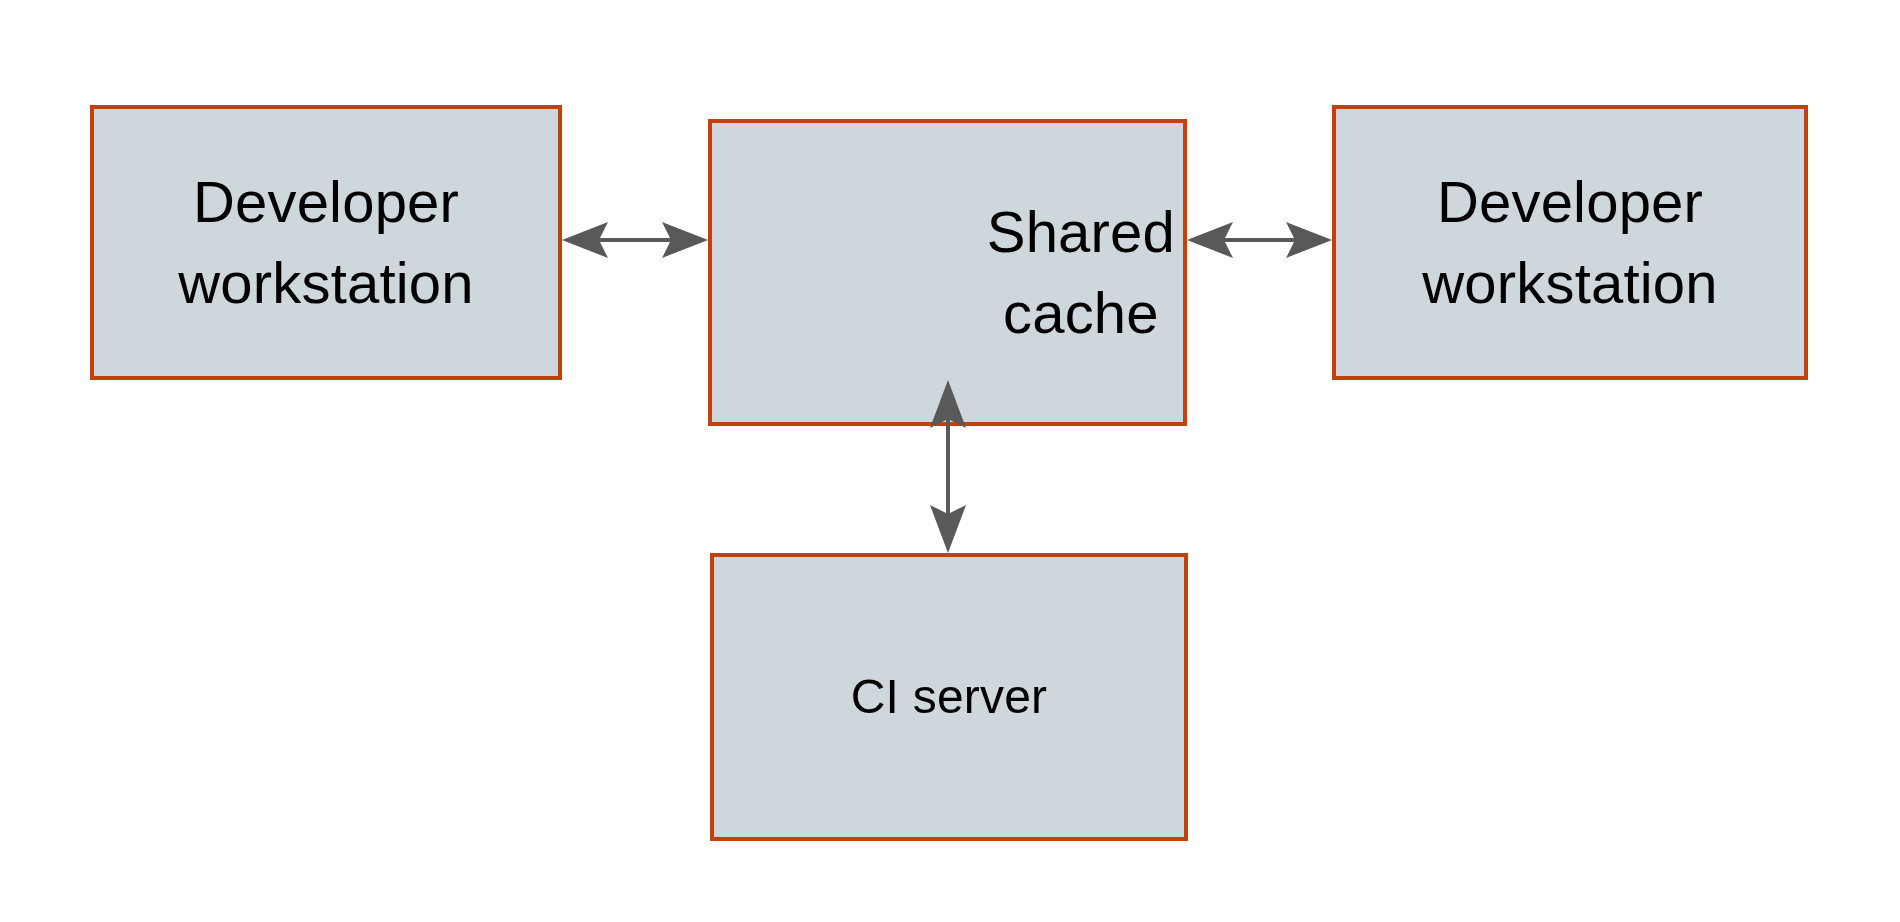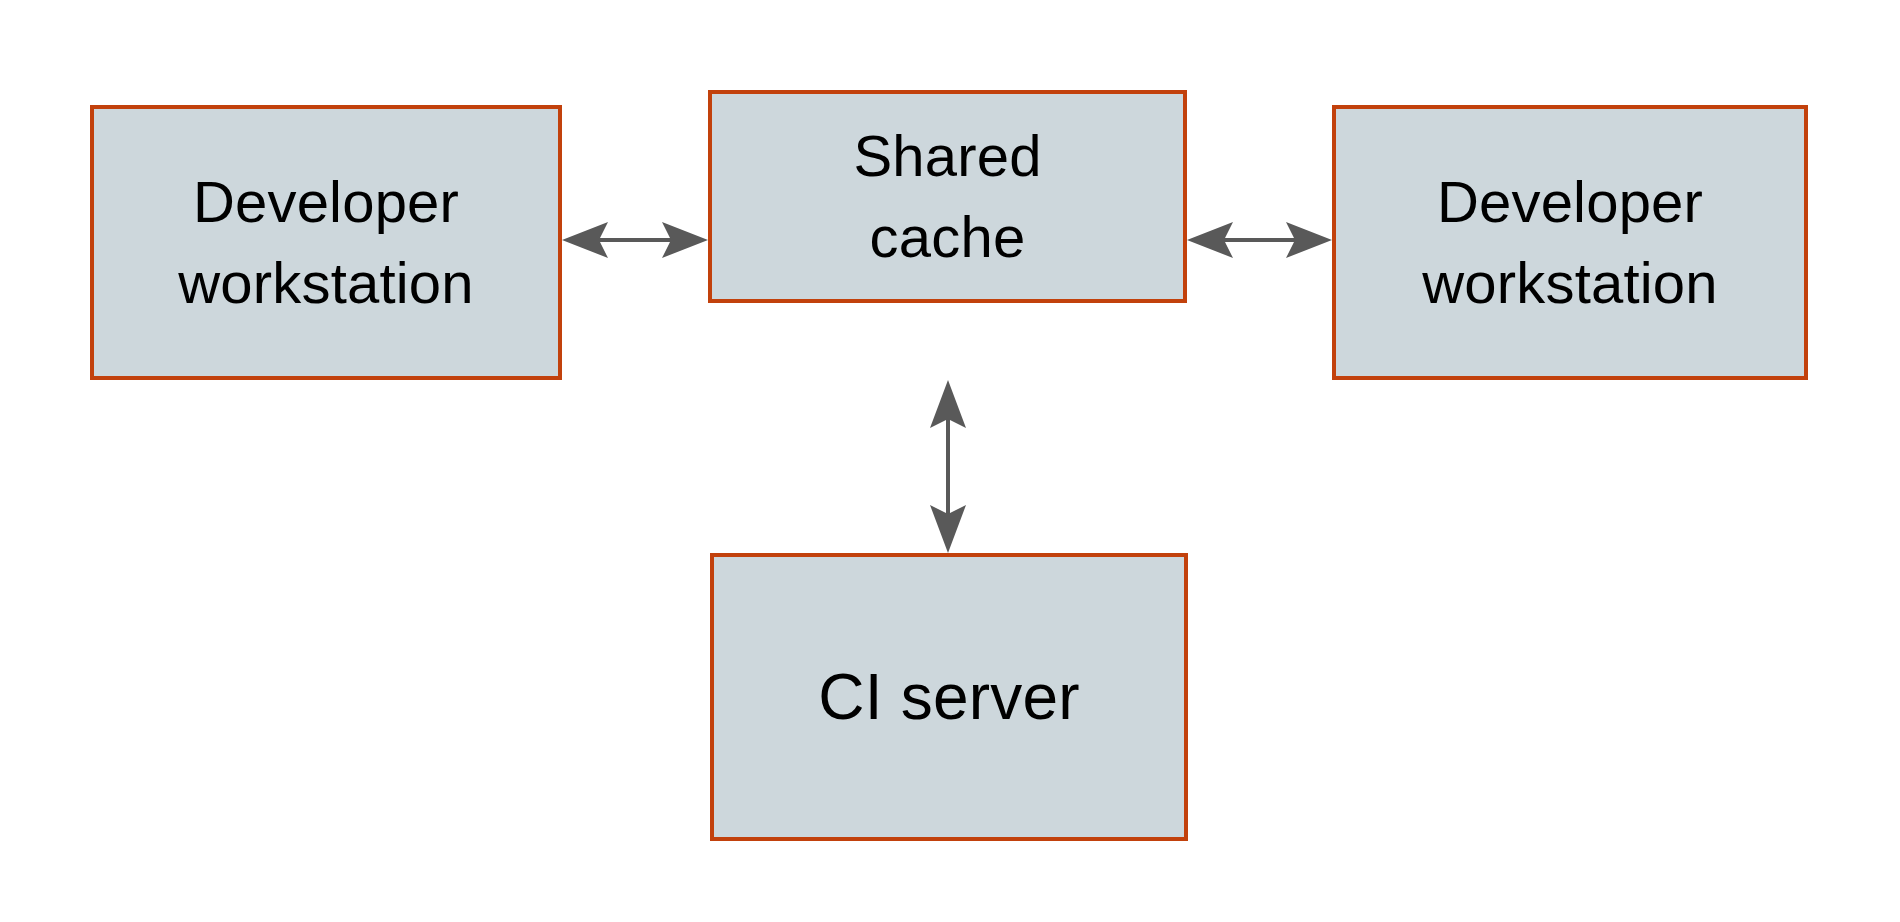--- a/index.html
+++ b/index.html
@@ -32,42 +32,42 @@
   .node-label {
     color: #000000;
     font-size: 58px;
     line-height: 1.38;
     font-weight: 400;
     letter-spacing: 0.2px;
     white-space: pre-line;
     padding: 0 8px;
   }
   .node-label.single-line {
-    font-size: 64px;
+    font-size: 48px;
   }
   .connector {
     position: absolute;
     overflow: visible;
   }
   .connector svg {
     display: block;
     overflow: visible;
   }
 </style>
 </head>
 <body>
 
 <div id="diagram-canvas">
 
   <div class="node-box" style="left:90px; top:105px; width:472px; height:275px;">
     <div class="node-label">Developer
 workstation</div>
   </div>
 
-  <div class="node-box" style="left:708px; top:90px; width:479px; height:213px;">
+  <div class="node-box" style="left:708px; top:119px; width:479px; height:307px;justify-content:flex-end;">
     <div class="node-label">Shared
 cache</div>
   </div>
 
   <div class="node-box" style="left:1332px; top:105px; width:476px; height:275px;">
     <div class="node-label">Developer
 workstation</div>
   </div>
 
   <div class="node-box" style="left:710px; top:553px; width:478px; height:288px;">

